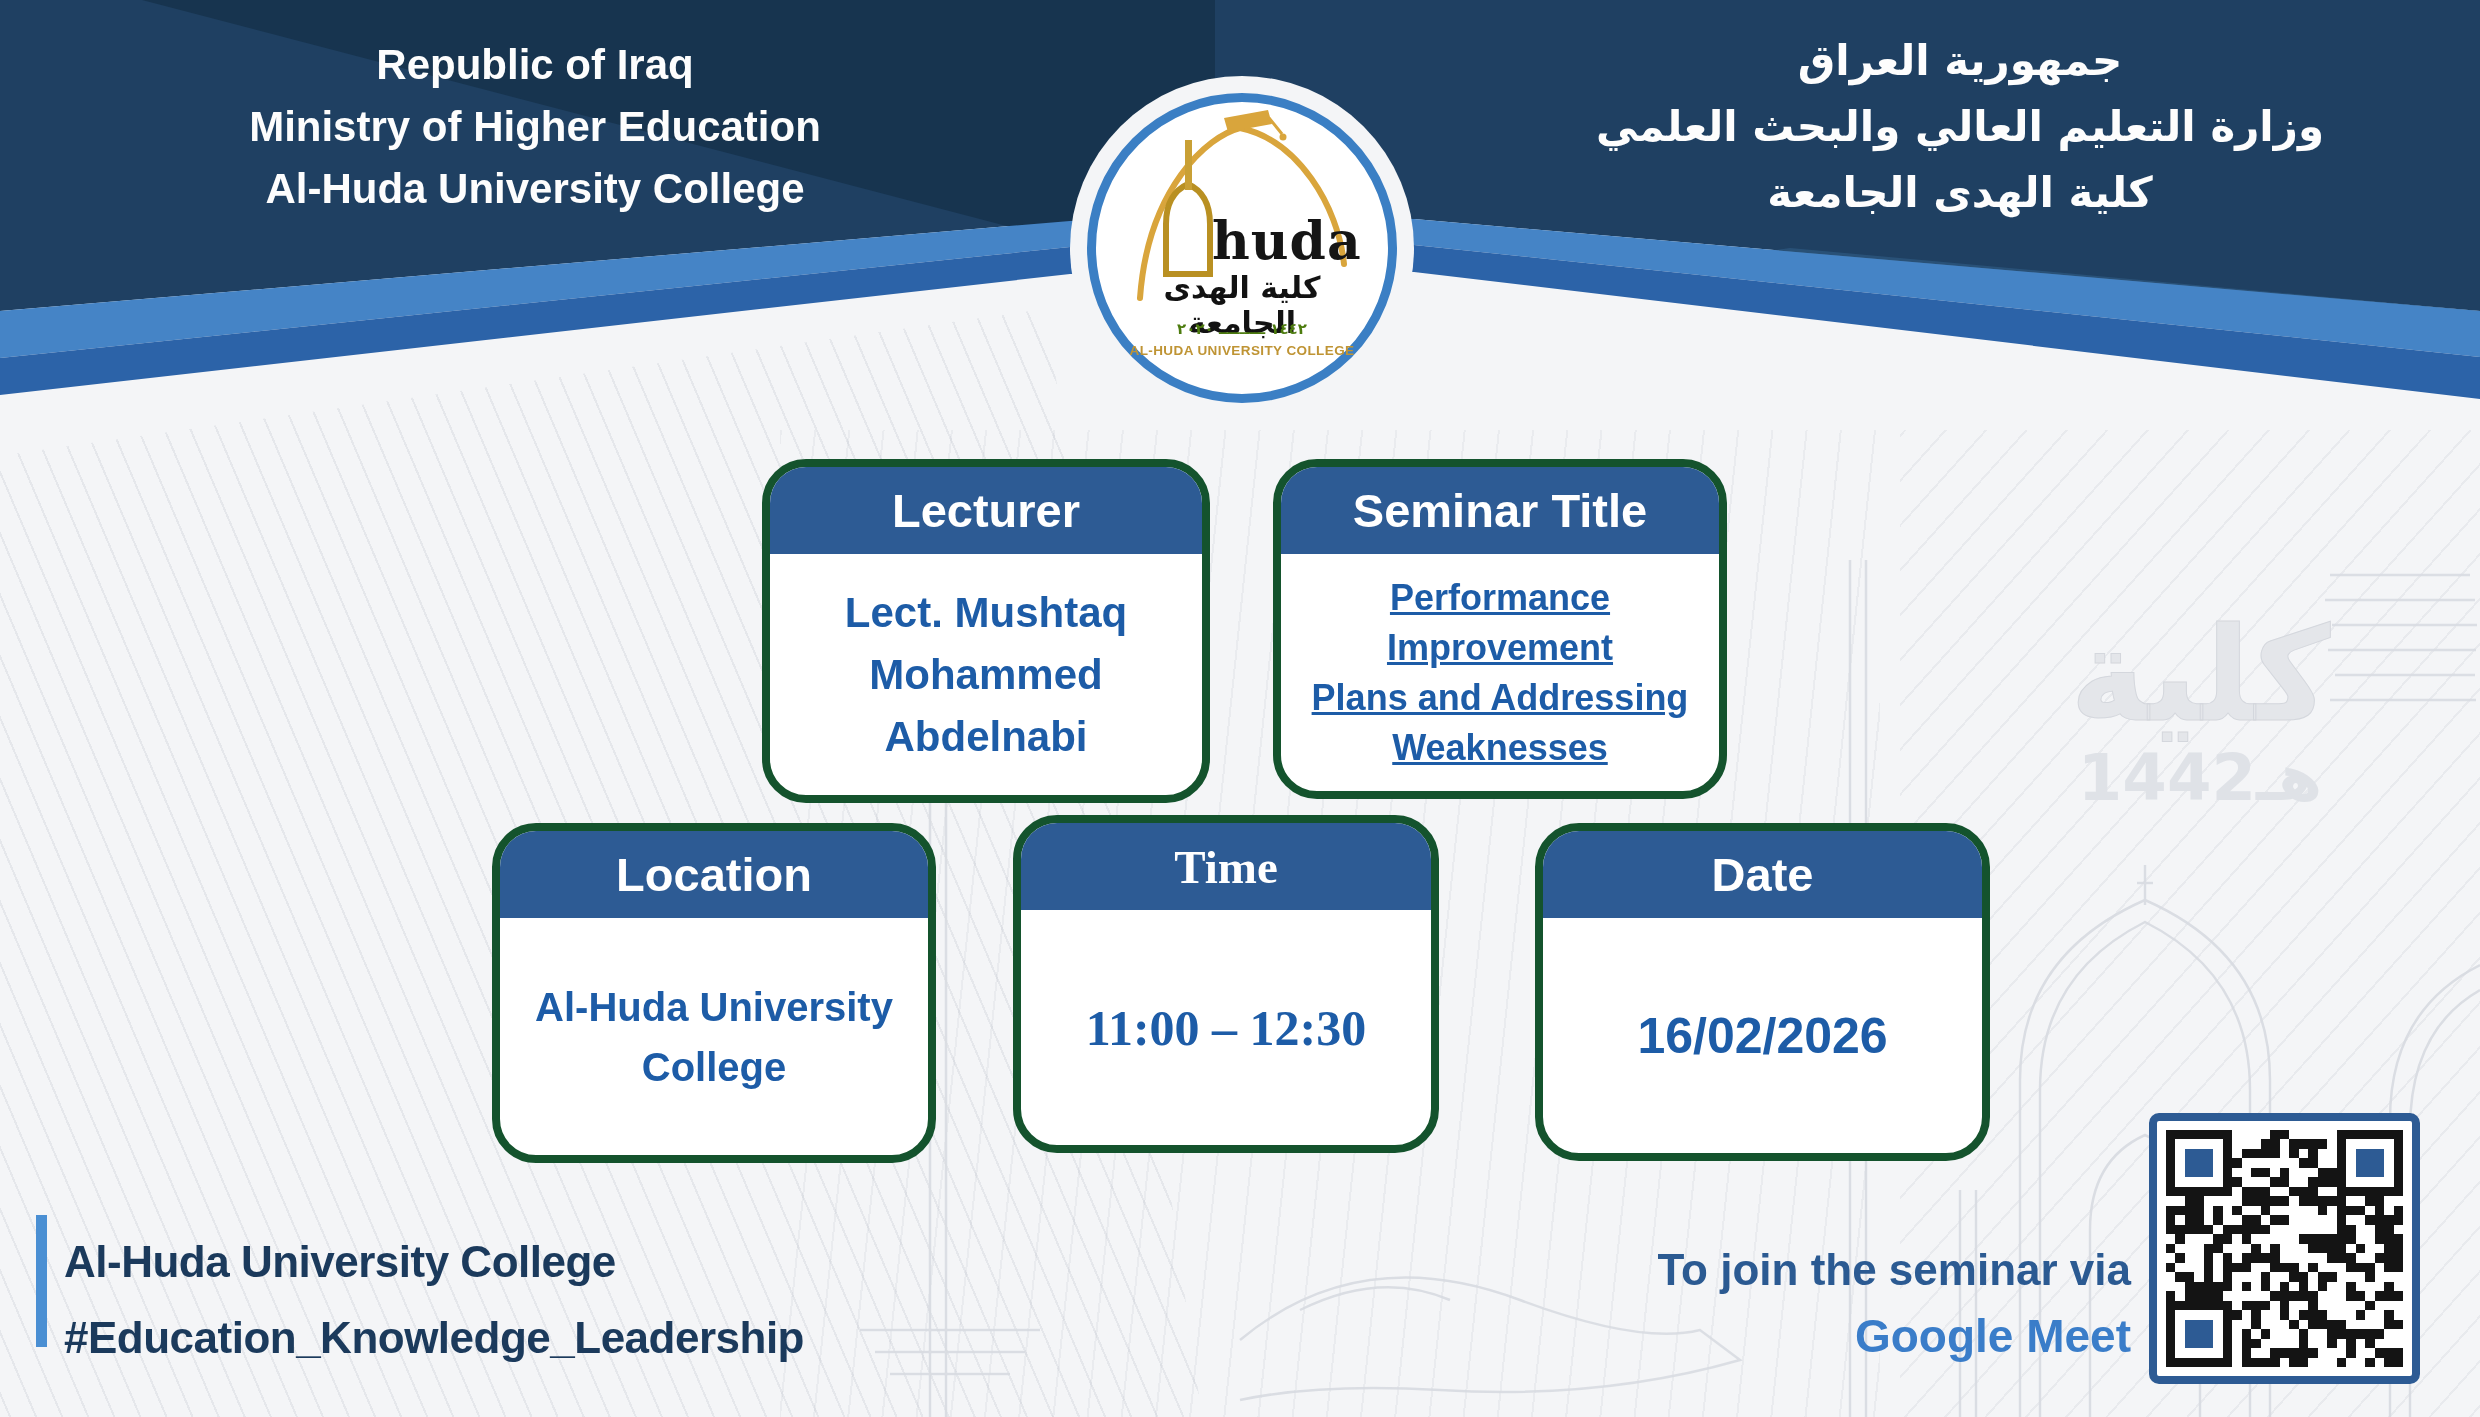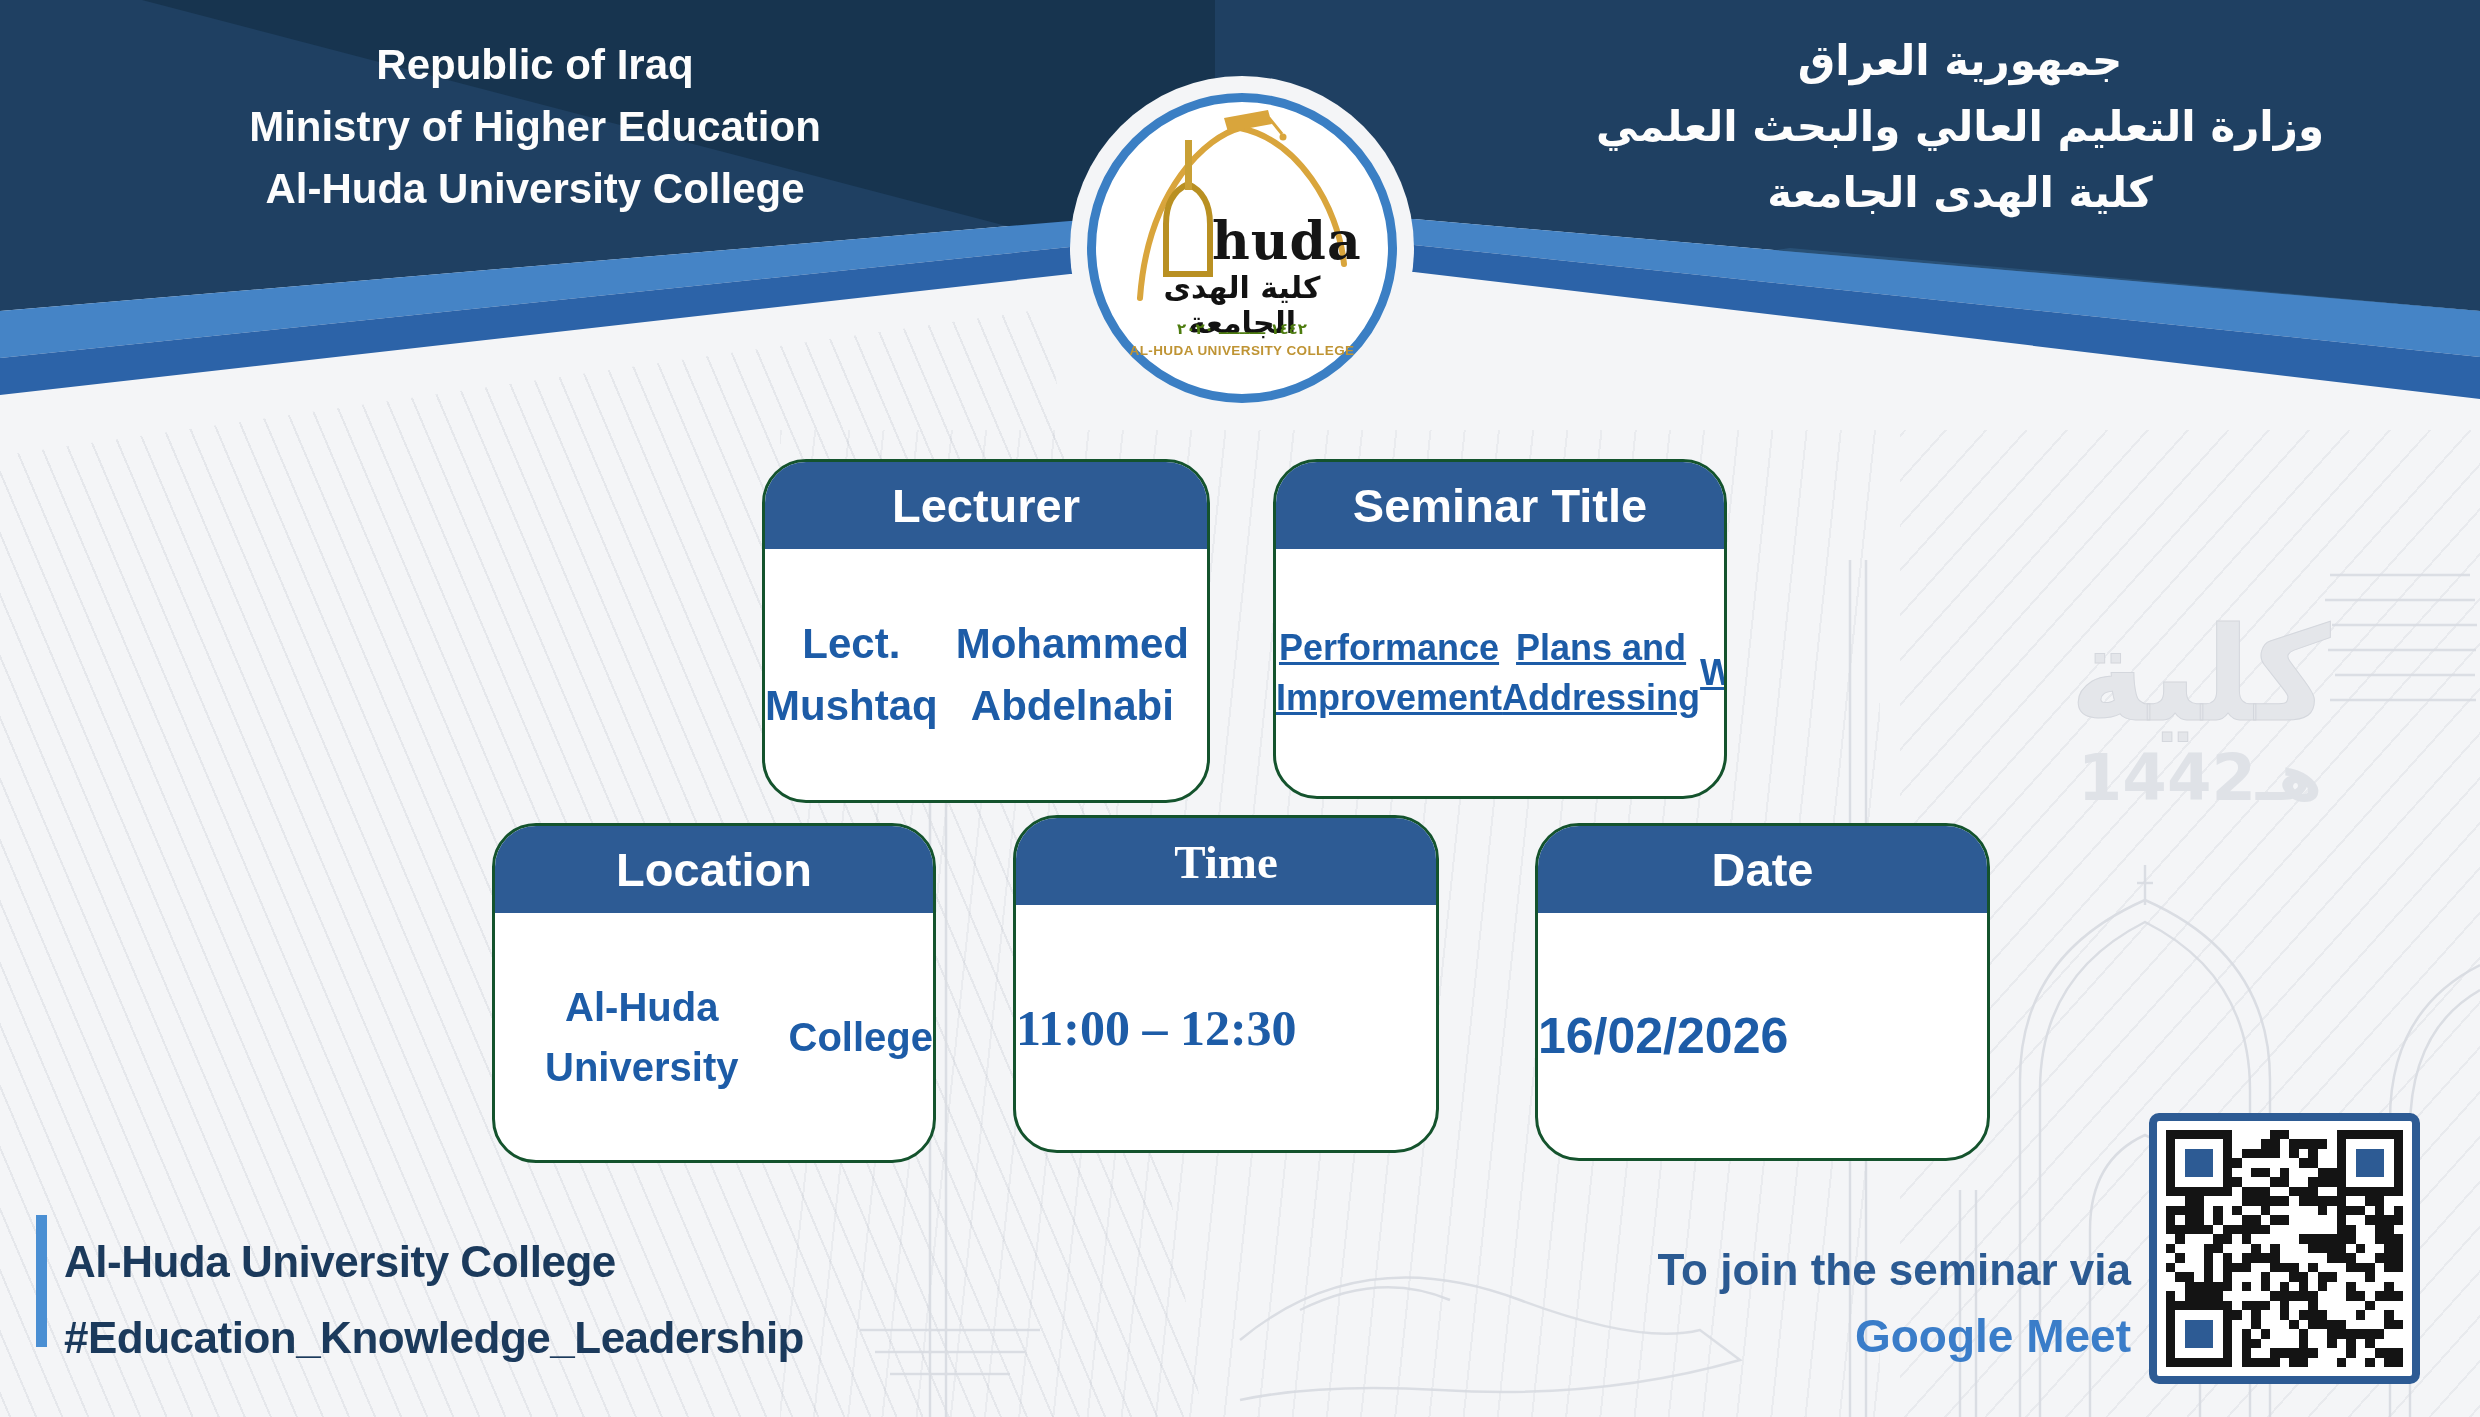--- a/index.html
+++ b/index.html
@@ -36,25 +36,25 @@
 
   
   .hdr-en{position:absolute;left:215px;top:34px;width:640px;text-align:center;
           color:#fdfdfd;font-weight:bold;font-size:42px;line-height:62px;}
   .hdr-ar{position:absolute;left:1580px;top:28px;width:760px;text-align:center;direction:rtl;
           color:#fdfdfd;font-weight:bold;font-size:42px;line-height:66px;
           font-family:"DejaVu Sans",sans-serif;}
   .hdr-en div,.hdr-ar div{white-space:nowrap;}
 
   
-  .card{position:absolute;background:#ffffff;border:3px solid #14532d;border-radius:44px;
+  .card{position:absolute;background:#ffffff;border:8px solid #14532d;border-radius:44px;
         overflow:hidden;display:flex;flex-direction:column;}
   .card-head{height:87px;background:#2d5b94;color:#ffffff;font-weight:bold;font-size:47px;
         display:flex;align-items:center;justify-content:center;flex:0 0 auto;}
-  .card-body{flex:1;display:flex;align-items:center;
+  .card-body{flex:1;display:flex;flex-direction:column;align-items:center;justify-content:center;
         color:#1d5ca7;font-weight:bold;text-align:center;}
   .c-lecturer{left:762px;top:459px;width:448px;height:344px;}
   .c-lecturer .card-body{font-size:42px;line-height:62px;}
   .c-seminar{left:1273px;top:459px;width:454px;height:340px;}
   .c-seminar .card-body{font-size:36px;line-height:50px;text-decoration:underline;}
   .c-location{left:492px;top:823px;width:444px;height:340px;}
   .c-location .card-body{font-size:40px;line-height:60px;}
   .c-time{left:1013px;top:815px;width:426px;height:338px;font-family:Liberation Serif, serif;}
   .c-time .card-body{font-size:50px;}
   .c-date{left:1535px;top:823px;width:455px;height:338px;}

